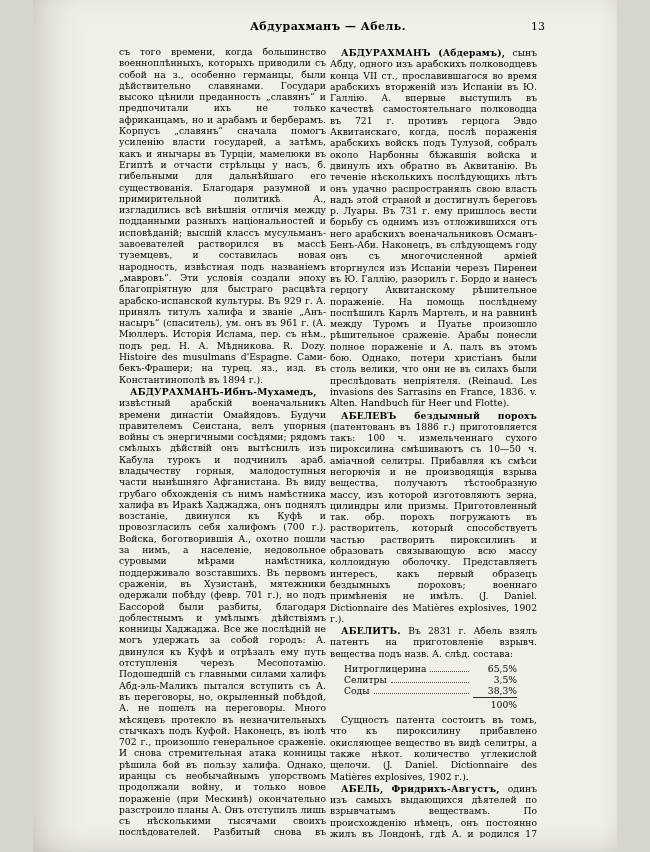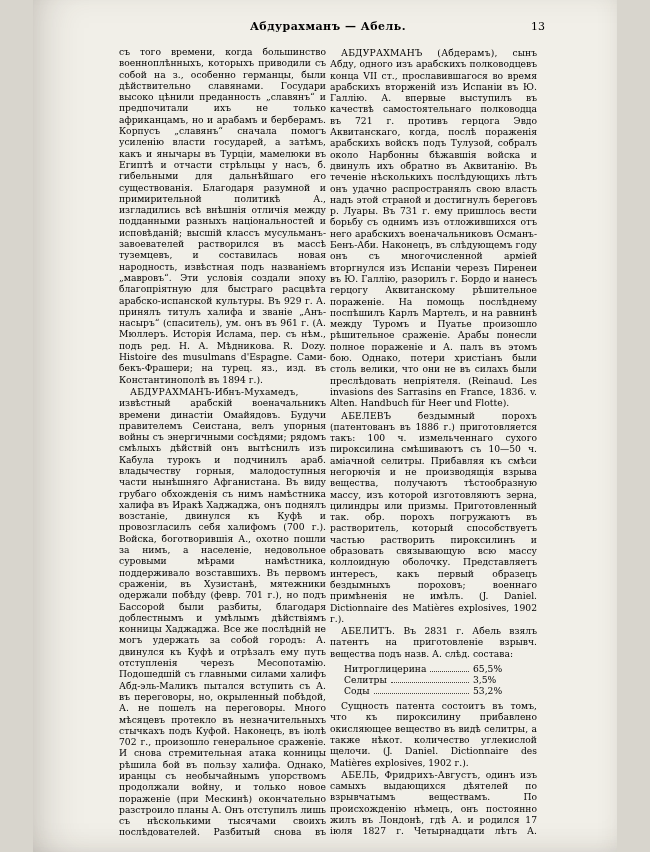--- a/index.html
+++ b/index.html
@@ -43,39 +43,39 @@
     width:236px;
     height:792px;
     overflow:hidden;
     font-size:9.2px;
     line-height:11.3px;
     text-align:justify;
   }
   .para { margin:0; }
   .para.indent { text-indent:11px; }
   .article { margin-top:1px; }
-  .hd { font-weight:normal; letter-spacing:.2px; }
+  .hd { font-weight:bold; letter-spacing:.2px; }
   .hd::after { content:" "; }
   
   .ctable {
     margin:4px 20px 4px 14px;
     font-size:9.2px;
     line-height:11px;
   }
   .trow { display:flex; align-items:flex-end; }
   .trow .nm { white-space:nowrap; }
   .trow .leader {
     flex:1;
     border-bottom:1px dotted #4a463f;
     margin:0 4px 2px 4px;
     min-width:8px;
   }
   .trow .val {
     min-width:44px;
-    text-align:left;
+    text-align:right;
     white-space:nowrap;
   }
   .trow.total { justify-content:flex-end; margin-top:1px; }
   .trow.total .val {
     border-top:1px solid #2a2620;
     padding-top:1px;
   }
 </style>
 </head>
 <body>
@@ -118,21 +118,24 @@
           <span class="val">65,5%</span>
         </div>
         <div class="trow">
           <span class="nm">Селитры</span>
           <span class="leader"></span>
           <span class="val">3,5%</span>
         </div>
         <div class="trow">
           <span class="nm">Соды</span>
           <span class="leader"></span>
-          <span class="val">53,2%</span>
+          <span class="val">38,3%</span>
+        </div>
+        <div class="trow total">
+          <span class="val">100%</span>
         </div>
       </div>
 
       <p class="para indent">Сущность патента состоитъ въ томъ, что къ пироксилину прибавлено окисляющее вещество въ видѣ селитры, а также нѣкот. количество углекислой щелочи. (J. Daniel. Dictionnaire des Matières explosives, 1902 г.).</p>
 
       <p class="para indent article">
         <span class="hd">АБЕЛЬ, Фридрихъ-Августъ,</span><span>одинъ изъ самыхъ выдающихся дѣятелей по взрывчатымъ веществамъ. По происхожденію нѣмецъ, онъ постоянно жилъ въ Лондонѣ, гдѣ А. и родился 17 іюля 1827 г. Четырнадцати лѣтъ А. ѣздилъ въ Гамбургъ къ дѣду, извѣстному минералогу, и, по всей вѣроятности, эта поѣздка и дала А. толчокъ къ занятіямъ естественными науками. Избравъ своей спеціальностью химію, А., по возвращеніи въ Англію въ 1844 г., поступилъ въ Корол. Политехн. Ин-</span>
       </p>
 
     </div>

